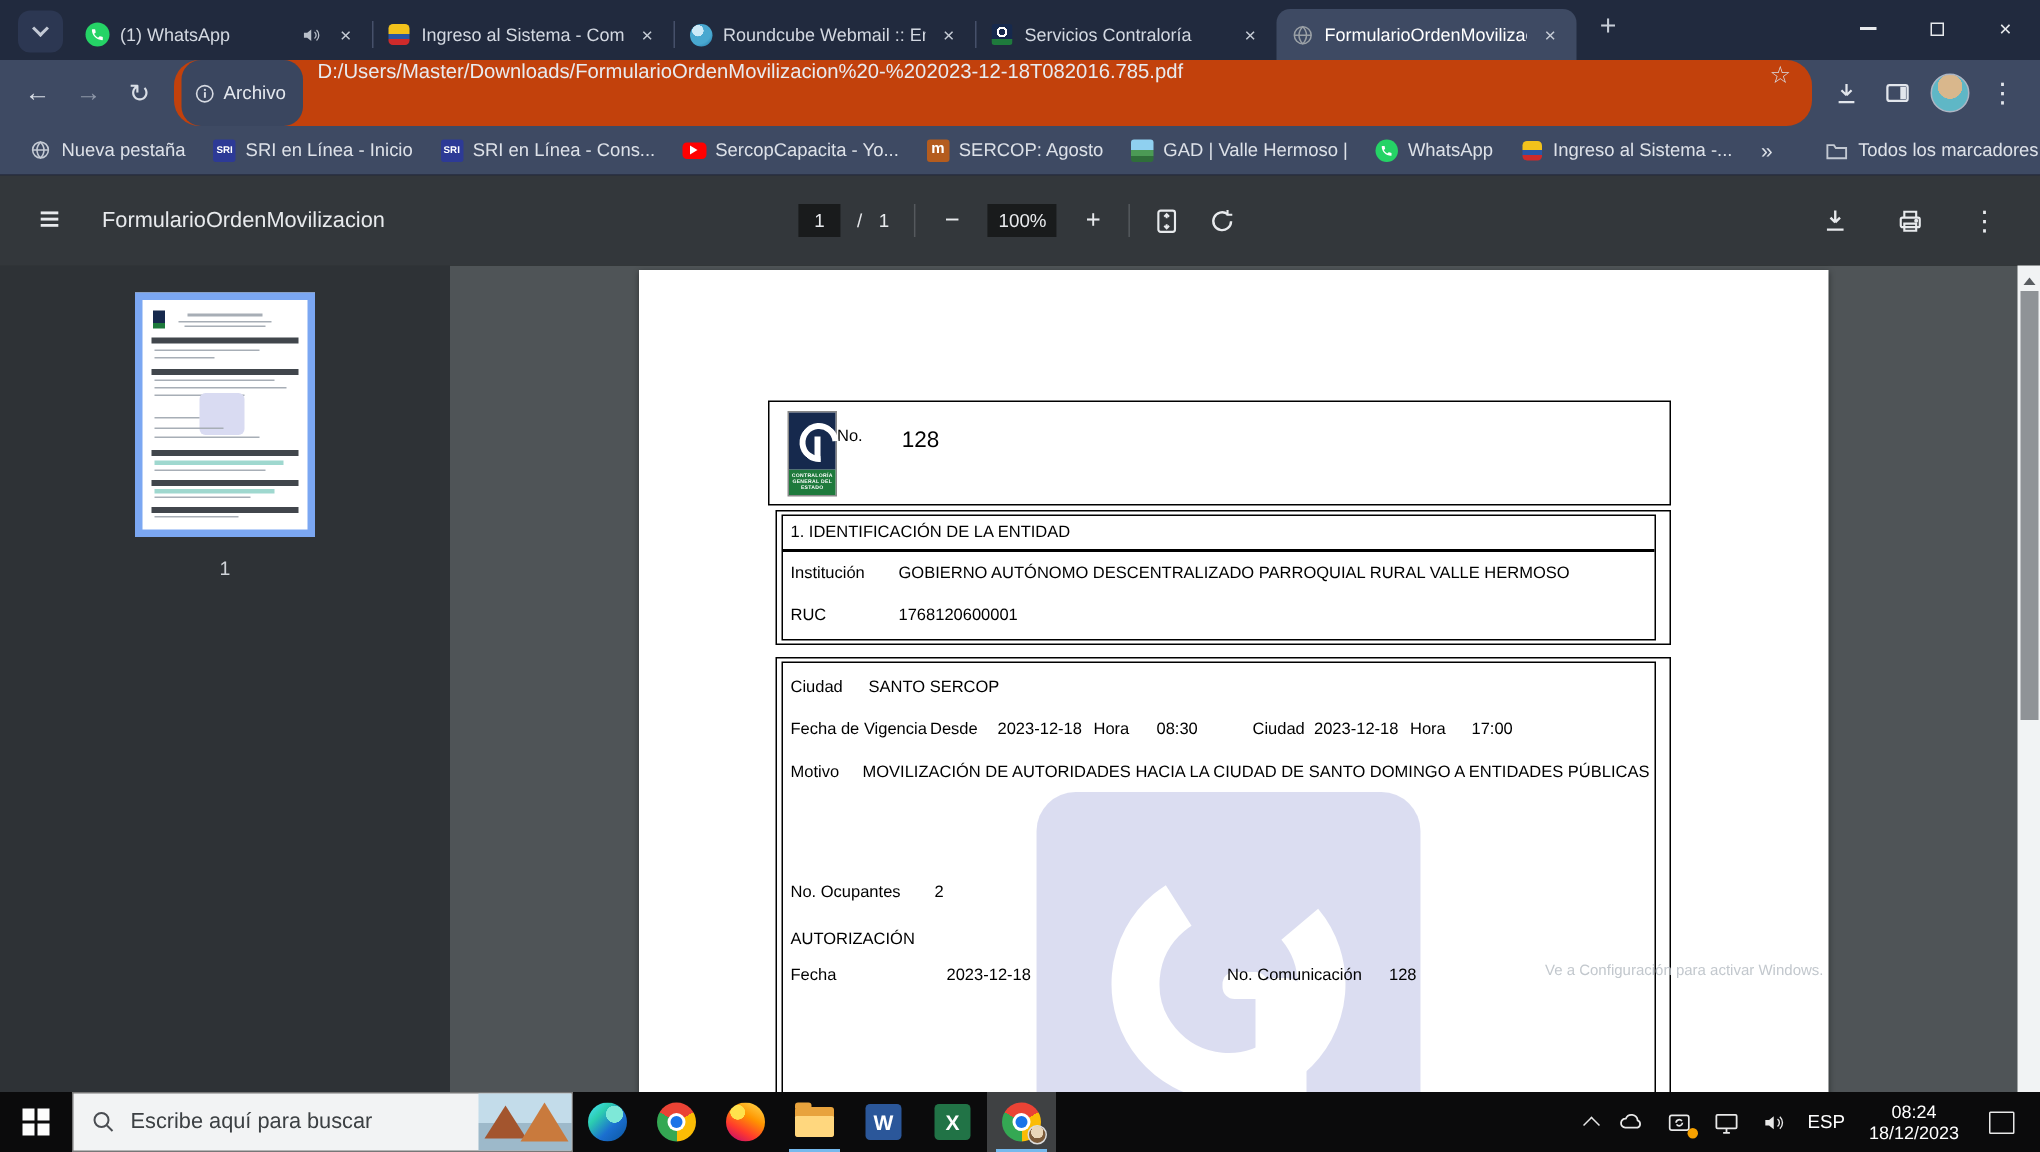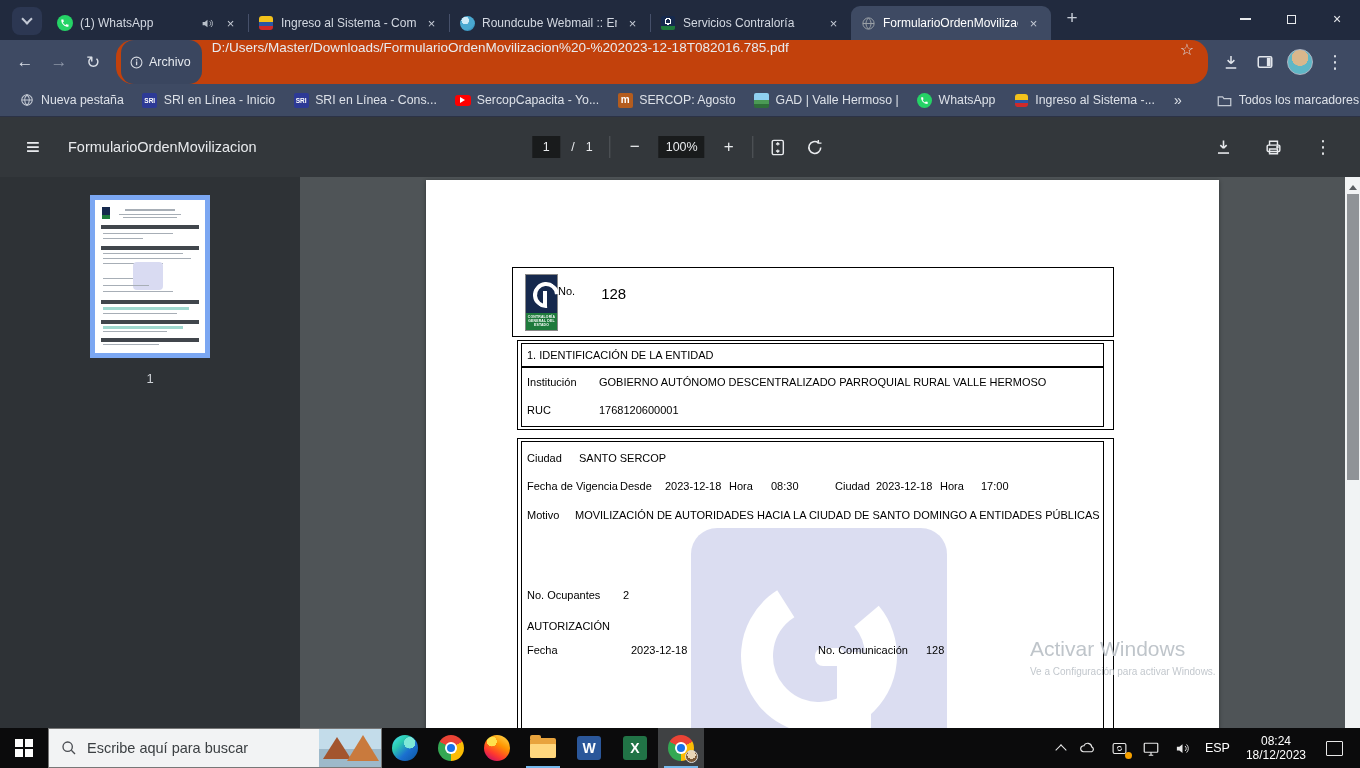--- a/index.html
+++ b/index.html
@@ -512,21 +512,20 @@
               </div>
 
             </div>
           </div>
         </div>
 
       </div>
     </div>
 
     <div class="activar">
-      <div class="l1">Activar Windows</div>
       <div class="l2">Ve a Configuración para activar Windows.</div>
     </div>
 
     <div class="scroll">
       <div class="scroll-up"></div>
       <div class="scroll-thumb"></div>
     </div>
   </div>
 
   <div class="taskbar">

